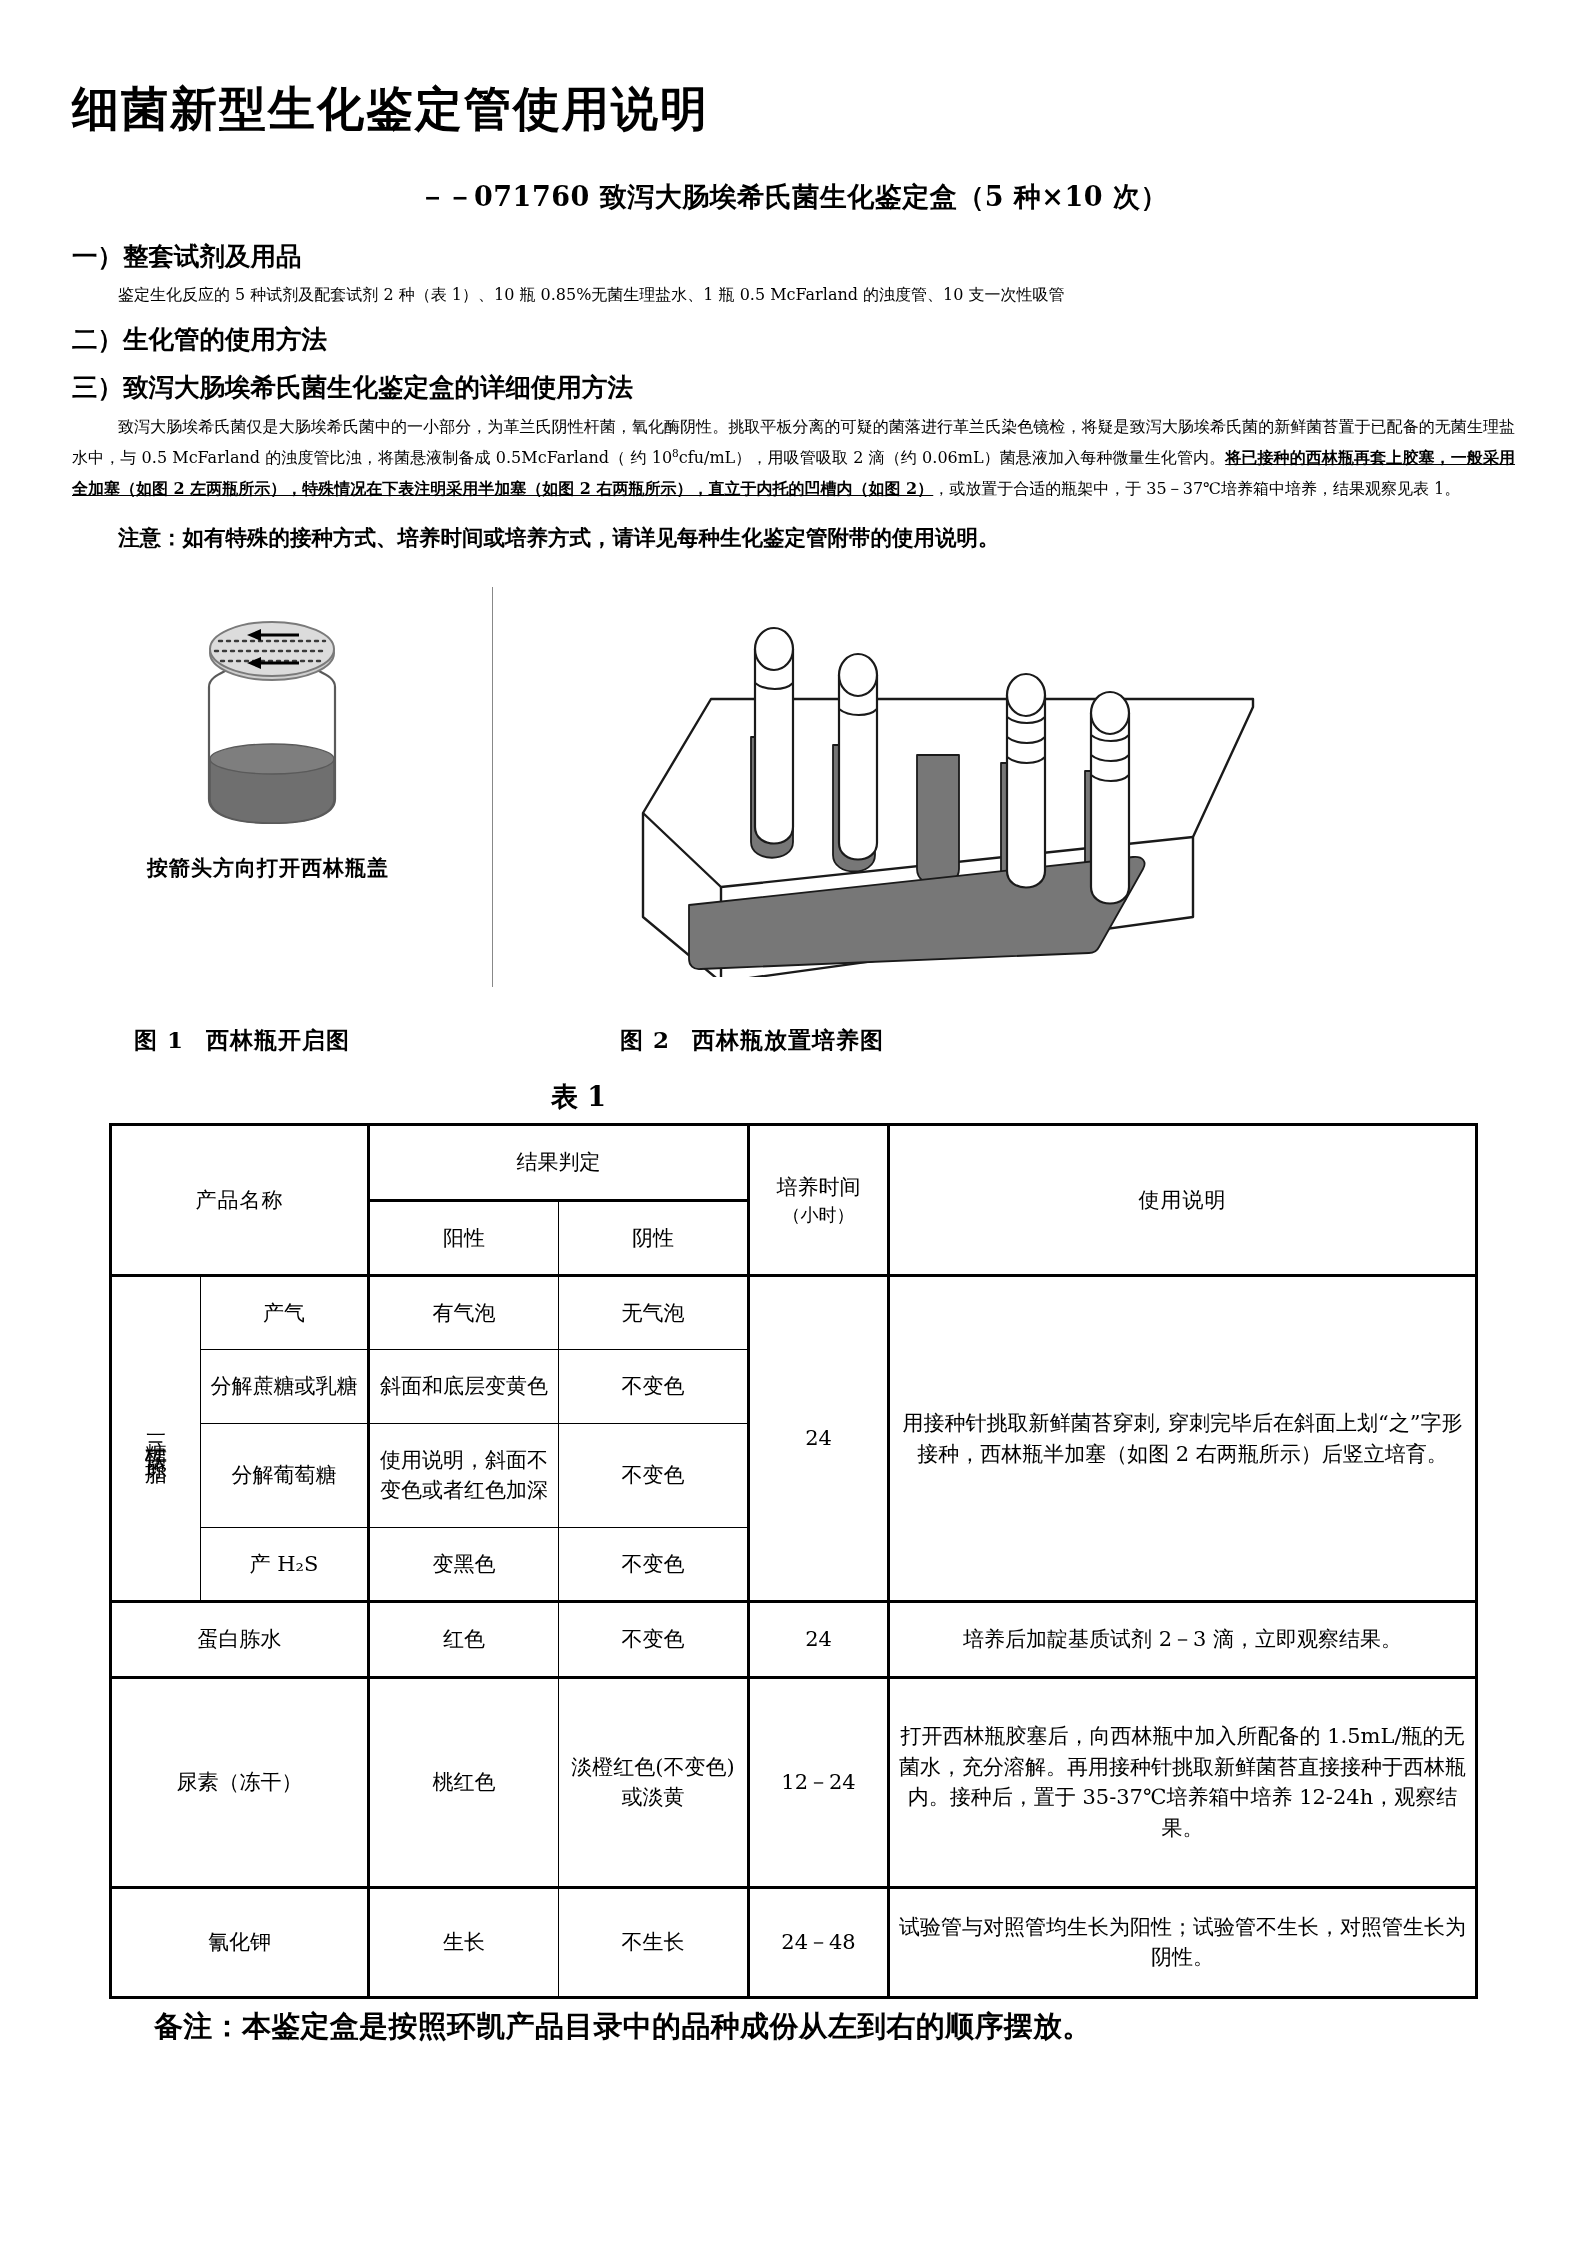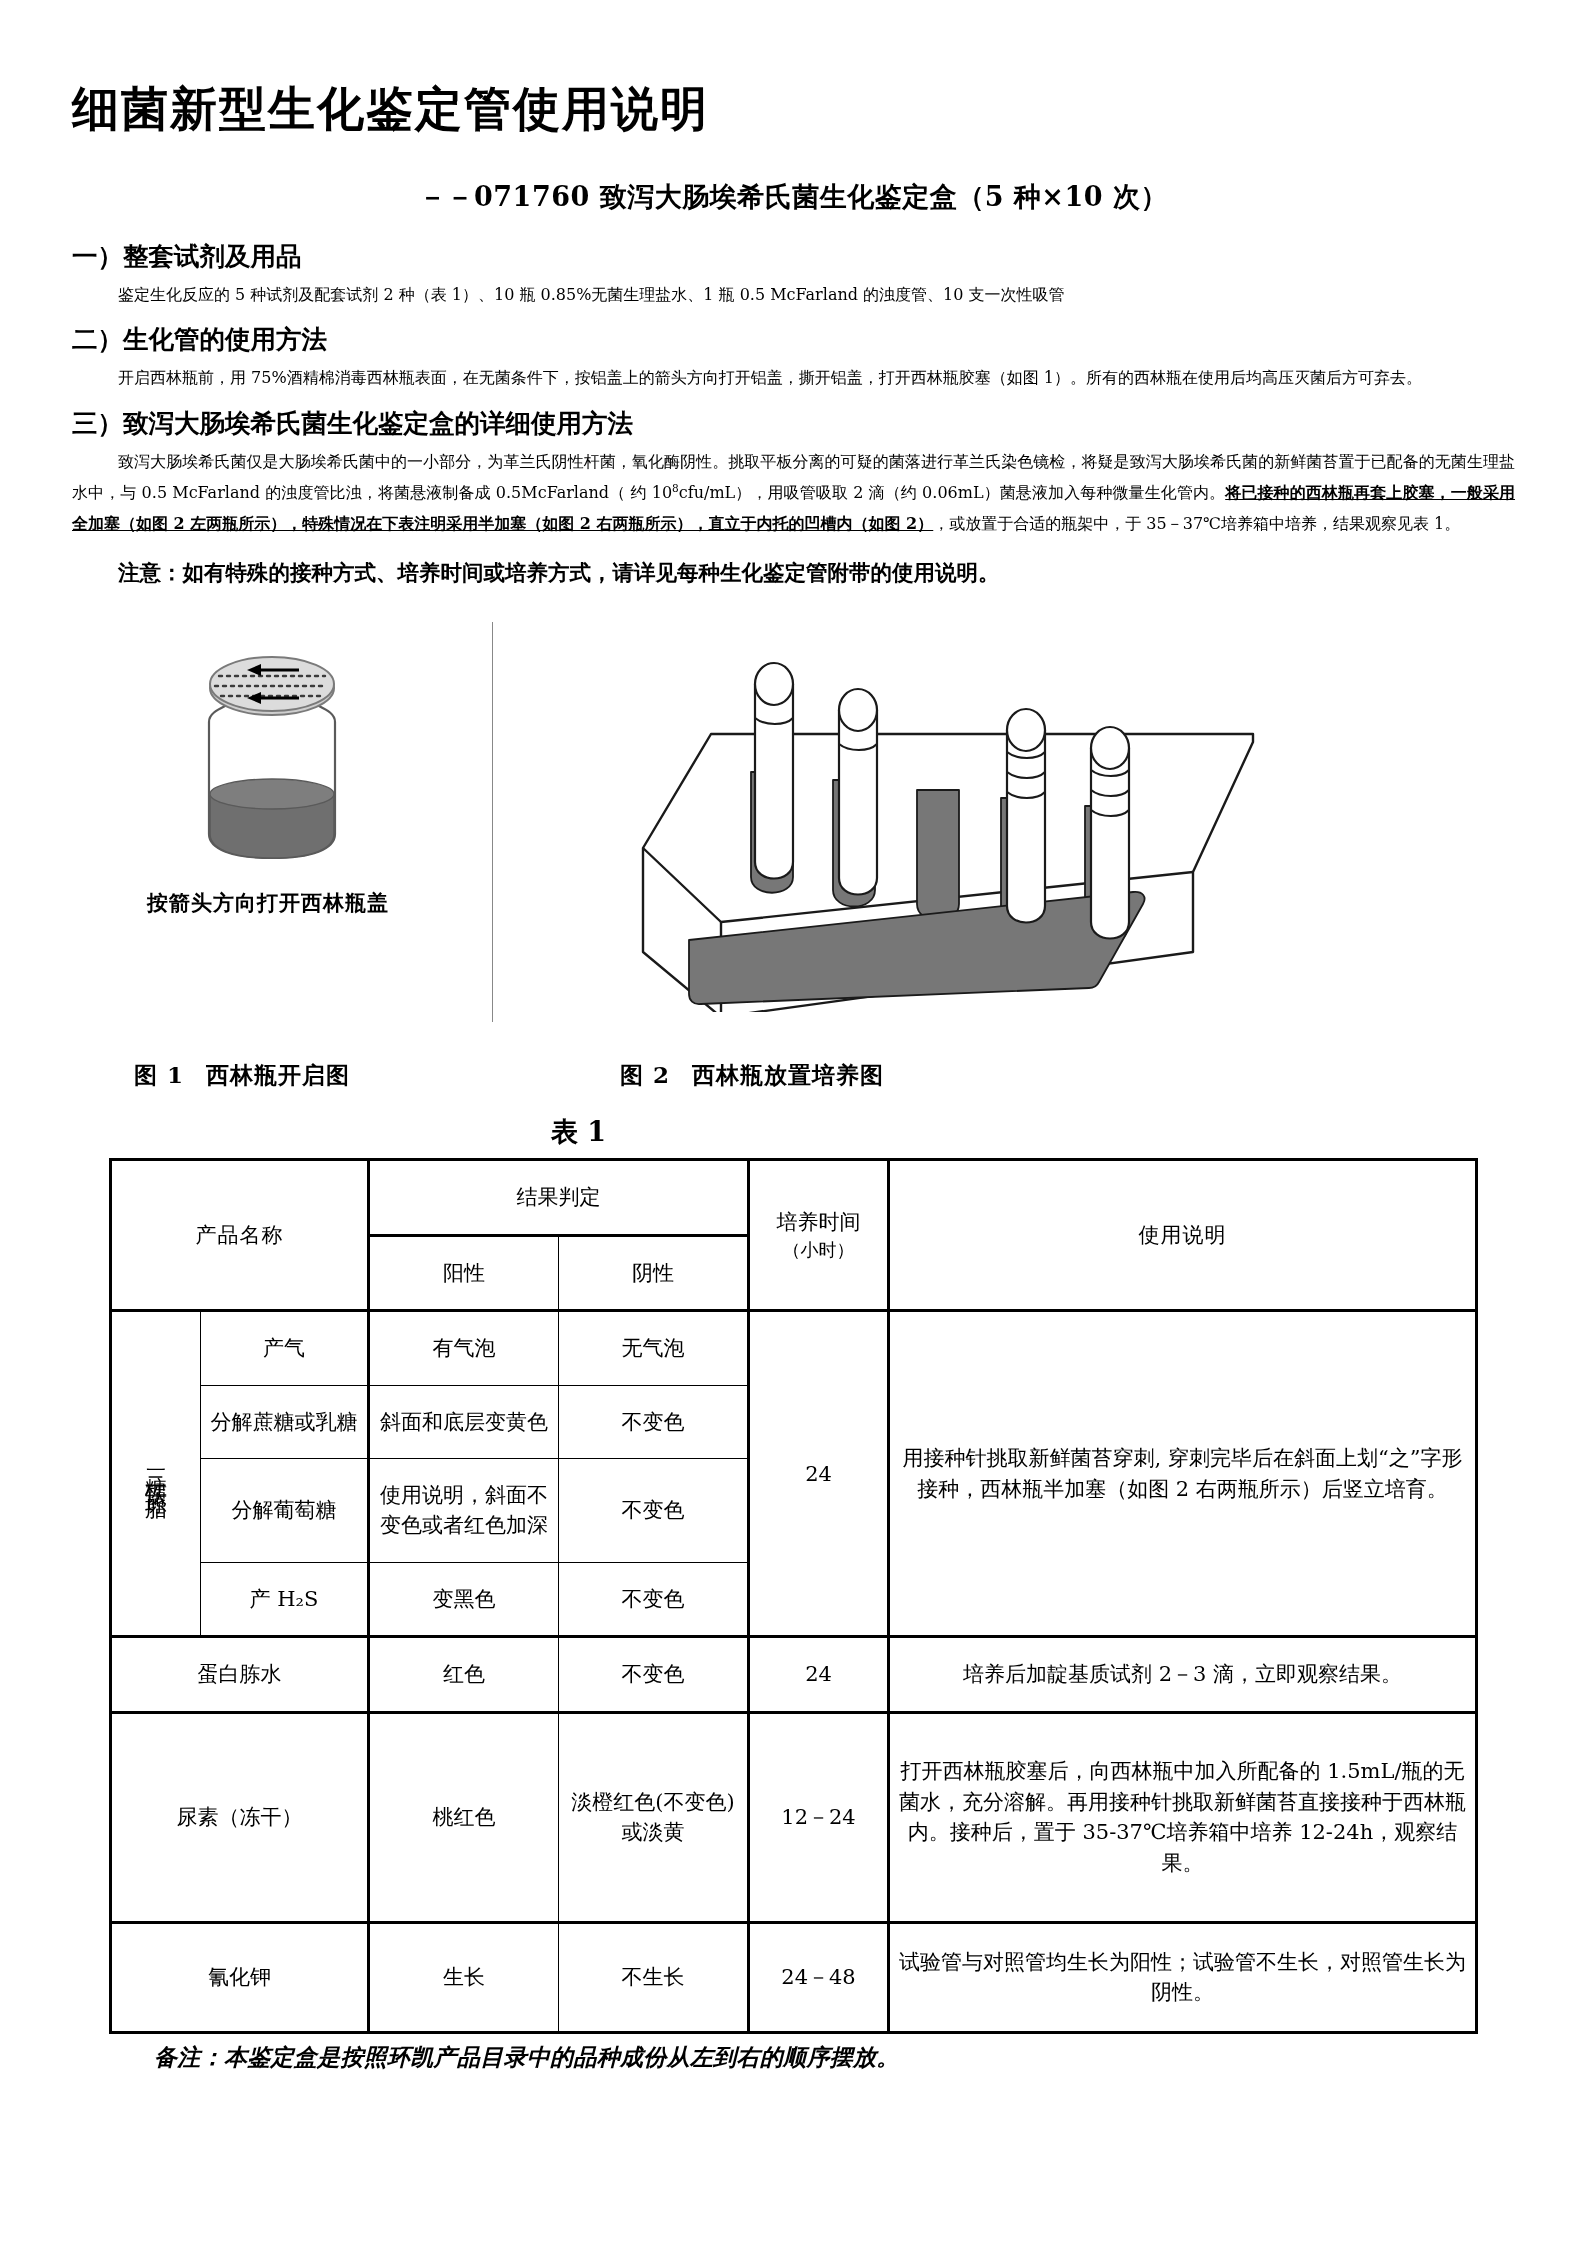--- a/index.html
+++ b/index.html
@@ -152,41 +152,39 @@
     letter-spacing: 7px;
     font-size: 22px;
     margin: 0 auto;
     display: inline-block;
     line-height: 1.1;
   }
   .num-col { font-size: 22px; }
   .small-unit { font-size: 18px; }
 
   .remark {
-    font-size: 23px;
+    font-size: 29px;
     font-weight: bold;
     margin: 8px 0 0 0;
     padding-left: 82px;
     letter-spacing: 0.3px;
-    font-style: italic;
   }
 </style>
 </head>
 <body>
 
 <div class="page">
 
   <h1 class="doc-title">细菌新型生化鉴定管使用说明</h1>
   <div class="doc-subtitle">－－071760 致泻大肠埃希氏菌生化鉴定盒（5 种×10 次）</div>
 
   <div class="sec-head">一）整套试剂及用品</div>
   <p class="para">鉴定生化反应的 5 种试剂及配套试剂 2 种（表 1）、10 瓶 0.85%无菌生理盐水、1 瓶 0.5 McFarland 的浊度管、10 支一次性吸管</p>
 
   <div class="sec-head tight">二）生化管的使用方法</div>
-  <p class="para">开启西林瓶前，用 75%酒精棉消毒西林瓶表面，在无菌条件下，按铝盖上的箭头方向打开铝盖，撕开铝盖，打开西林瓶胶塞（如图 1）。所有的西林瓶在使用后均高压灭菌后方可弃去。</p>
 
   <div class="sec-head tight">三）致泻大肠埃希氏菌生化鉴定盒的详细使用方法</div>
   <p class="para"><span>致泻大肠埃希氏菌仅是大肠埃希氏菌中的一小部分，为革兰氏阴性杆菌，氧化酶阴性。挑取平板分离的可疑的菌落进行革兰氏染色镜检，将疑是致泻大肠埃希氏菌的新鲜菌苔置于已配备的无菌生理盐水中，与 0.5 McFarland 的浊度管比浊，将菌悬液制备成 0.5McFarland（ 约 10</span><sup>8</sup><span>cfu/mL），用吸管吸取 2 滴（约 0.06mL）菌悬液加入每种微量生化管内。</span><span class="u-bold">将已接种的西林瓶再套上胶塞，一般采用全加塞（如图 2 左两瓶所示），特殊情况在下表注明采用半加塞（如图 2 右两瓶所示），直立于内托的凹槽内（如图 2）</span><span>，或放置于合适的瓶架中，于 35－37℃培养箱中培养，结果观察见表 1。</span></p>
   <p class="note">注意：如有特殊的接种方式、培养时间或培养方式，请详见每种生化鉴定管附带的使用说明。</p>
 
   <div class="figures">
 
     <div class="fig1-wrap">
       <svg width="250" height="235" viewBox="0 0 250 235">
 

